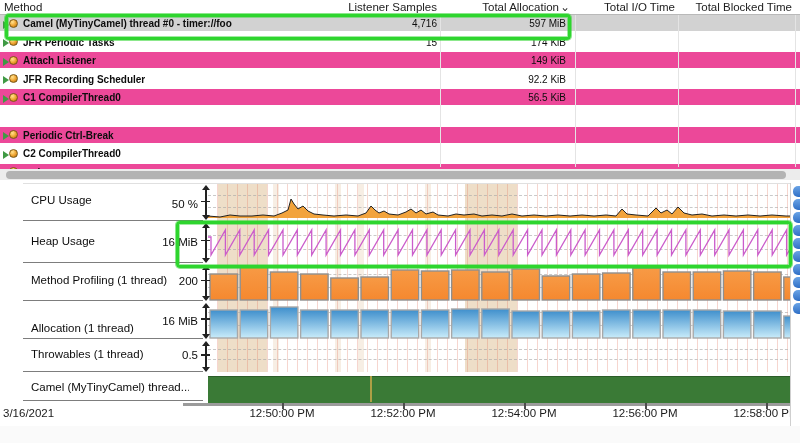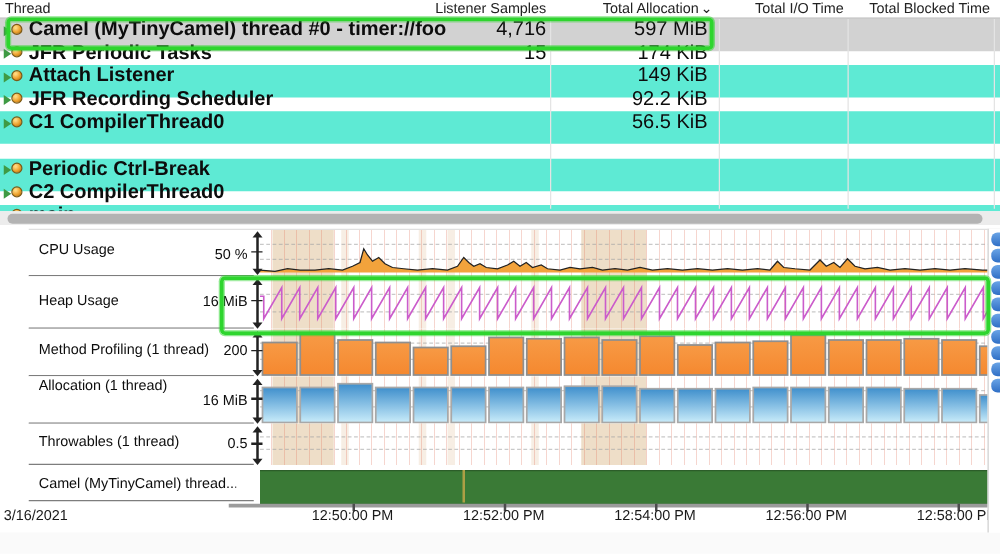--- a/index.html
+++ b/index.html
@@ -4,23 +4,23 @@
 <style>
   html,body{margin:0;padding:0;background:#fff;}
   .screen{position:relative;width:800px;height:446px;overflow:hidden;background:#fff;
           font-family:"Liberation Sans",sans-serif;color:#111;}
   
   .tbl{position:absolute;left:0;top:0;width:800px;height:169px;overflow:hidden;background:#fff;}
   .thead{position:absolute;left:0;top:0;width:800px;height:14px;font-size:11.5px;color:#222;
          border-bottom:1px solid #b9b9b9;background:#fff;z-index:2;}
   .thead span{position:absolute;top:0;line-height:14px;white-space:nowrap;}
   .colline{position:absolute;top:0;width:1px;height:167px;background:#e4e4e4;z-index:1;}
-  .trow{position:absolute;left:0;width:800px;height:26px;font-size:16px;line-height:18.6px;white-space:nowrap;}
+  .trow{position:absolute;left:0;width:800px;height:16px;font-size:10px;line-height:18.6px;white-space:nowrap;}
   .trow.sel{background:#d2d2d2;}
-  .trow.alt{background:#5eead4;}
+  .trow.alt{background:#ec4899;}
   .play-icon{position:absolute;left:3px;top:5.5px;width:0;height:0;
              border-left:6px solid #3f9a44;border-top:4px solid transparent;border-bottom:4px solid transparent;}
   .thr-icon{position:absolute;left:9px;top:3.5px;width:9px;height:9px;border-radius:50%;
             background:radial-gradient(circle at 35% 30%, #ffd87e 10%, #eda02c 55%, #9c6410 100%);
             border:1px solid #7d5a17;box-sizing:border-box;}
   .tname{position:absolute;left:23px;font-weight:bold;color:#0d0d0d;}
   .tnum{position:absolute;text-align:right;color:#0d0d0d;}
   .tnum.samples{right:363px;}
   .tnum.alloc{right:234px;}
   .hscroll{position:absolute;left:0;top:169px;width:800px;height:11px;background:#ececec;}
@@ -60,21 +60,21 @@
   .bluebtn{position:absolute;left:2px;width:14px;height:10.5px;border-radius:5px;
            background:linear-gradient(#6aa4e6,#2f6fc6);}
 </style>
 </head>
 <body>
 
 <div class="screen">
 
   <div class="tbl">
     <div class="thead">
-      <span style="left:4px">Thread</span>
+      <span style="left:4px">Method</span>
       <span style="right:363px">Listener Samples</span>
       <span style="right:241px">Total Allocation</span>
       <span style="right:230px">⌄</span>
       <span style="right:125px">Total I/O Time</span>
       <span style="right:8px">Total Blocked Time</span>
     </div>
     <div class="colline" style="left:440px"></div>
     <div class="colline" style="left:575px"></div>
     <div class="colline" style="left:678px"></div>
     <div class="colline" style="left:795px"></div>
@@ -145,21 +145,21 @@
     </div>
     <div class="lblrow" style="top:37px;height:42px">
       <span class="lbl" style="top:14px">Heap Usage</span>
       <span class="val" style="top:15px">16 MiB</span>
     </div>
     <div class="lblrow" style="top:79px;height:38px">
       <span class="lbl" style="top:11px">Method Profiling (1 thread)</span>
       <span class="val" style="top:12px">200</span>
     </div>
     <div class="lblrow" style="top:117px;height:38px">
-      <span class="lbl" style="top:2px">Allocation (1 thread)</span>
+      <span class="lbl" style="top:21px">Allocation (1 thread)</span>
       <span class="val" style="top:14px">16 MiB</span>
     </div>
     <div class="lblrow" style="top:155px;height:33px">
       <span class="lbl" style="top:9px">Throwables (1 thread)</span>
       <span class="val" style="top:10px">0.5</span>
     </div>
     <div class="lblrow" style="top:188px;height:29px">
       <span class="lbl" style="top:9px">Camel (MyTinyCamel) thread...</span>
     </div>
 

